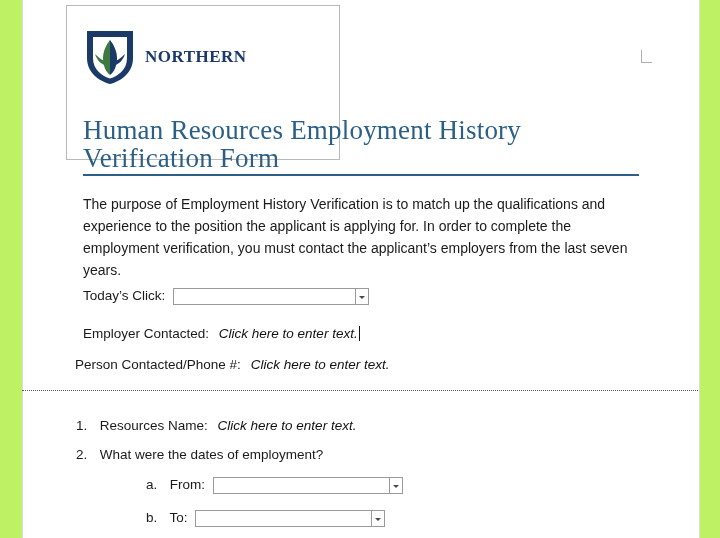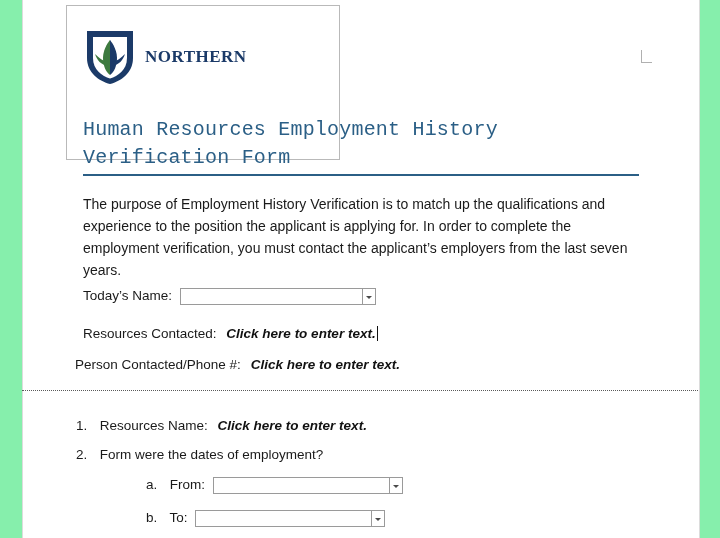--- a/index.html
+++ b/index.html
@@ -10,21 +10,21 @@
   body {
     width: 720px;
     height: 538px;
     overflow: hidden;
     font-family: "Liberation Sans", sans-serif;
   }
   #page {
     position: relative;
     width: 720px;
     height: 538px;
-    background: #86efac;
+    background: #bef264;
   }
   
   .sheet {
     position: absolute;
     left: 22px;
     top: 0px;
     width: 676px;
     height: 538px;
     background: #ffffff;
     border-left: 1px solid #dcdcdc;
@@ -73,22 +73,22 @@
     height: 12px;
     border-left: 1px solid #b0b0b0;
     border-bottom: 1px solid #b0b0b0;
   }
   
   .doc-title {
     position: absolute;
     left: 83px;
     top: 116px;
     width: 540px;
-    font-family: Liberation Mono, monospace;
-    font-size: 20px;
+    font-family: Liberation Serif, serif;
+    font-size: 27px;
     color: #2b5f86;
     line-height: 28px;
     letter-spacing: 0.2px;
   }
   .title-rule {
     position: absolute;
     left: 83px;
     top: 174px;
     width: 556px;
     height: 2px;
@@ -106,21 +106,21 @@
   }
   
   .row {
     position: absolute;
     font-size: 13.5px;
     color: #1a1a1a;
     white-space: nowrap;
   }
   .lbl { color: #1a1a1a; }
   .placeholder-text {
-    font-weight: bold;
+    font-weight: normal;
     font-style: italic;
     color: #111111;
     font-size: 13.5px;
   }
   
   .datectrl {
     display: inline-block;
     vertical-align: middle;
     border: 1px solid #9a9a9a;
     background: #ffffff;
@@ -197,48 +197,48 @@
   </div>
 
   <div class="corner-mark"></div>
 
   <div class="doc-title">Human Resources Employment History Verification Form</div>
   <div class="title-rule"></div>
 
   <div class="body-par">The purpose of Employment History Verification is to match up the qualifications and experience to the position the applicant is applying for.  In order to complete the employment verification, you must contact the applicant’s employers from the last seven years.</div>
 
   <div class="row" style="left:83px; top:288px;">
-    <span class="lbl">Today’s Name:</span>
+    <span class="lbl">Today’s Click:</span>
     <span class="datectrl" style="width:196px; margin-left:4px;">
       <span></span>
       <span class="arrowbox"></span>
     </span>
   </div>
 
   <div class="row" style="left:83px; top:326px;">
-    <span class="lbl">Resources Contacted:</span>
+    <span class="lbl">Employer Contacted:</span>
     <span class="placeholder-text" style="margin-left:6px;">Click here to enter text.</span><span class="caret"></span>
   </div>
 
   <div class="row" style="left:75px; top:357px;">
     <span class="lbl">Person Contacted/Phone #:</span>
     <span class="placeholder-text" style="margin-left:6px;">Click here to enter text.</span>
   </div>
 
   <div class="sep"></div>
 
   <div class="li" style="left:76px; top:418px;">
     <span class="num">1.</span>
     <span class="lbl">Resources Name:</span>
     <span class="placeholder-text" style="margin-left:6px;">Click here to enter text.</span>
   </div>
 
   <div class="li" style="left:76px; top:447px;">
     <span class="num">2.</span>
-    <span class="lbl">Form were the dates of employment?</span>
+    <span class="lbl">What were the dates of employment?</span>
   </div>
 
   <div class="li" style="left:146px; top:477px;">
     <span class="num">a.</span>
     <span class="lbl">From:</span>
     <span class="datectrl" style="width:190px; margin-left:4px;">
       <span></span>
       <span class="arrowbox"></span>
     </span>
   </div>

